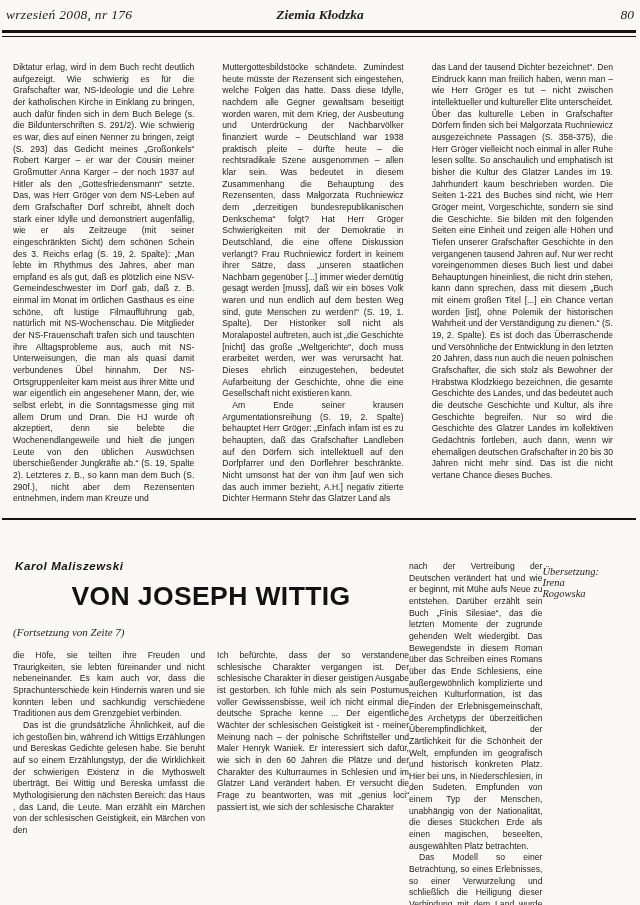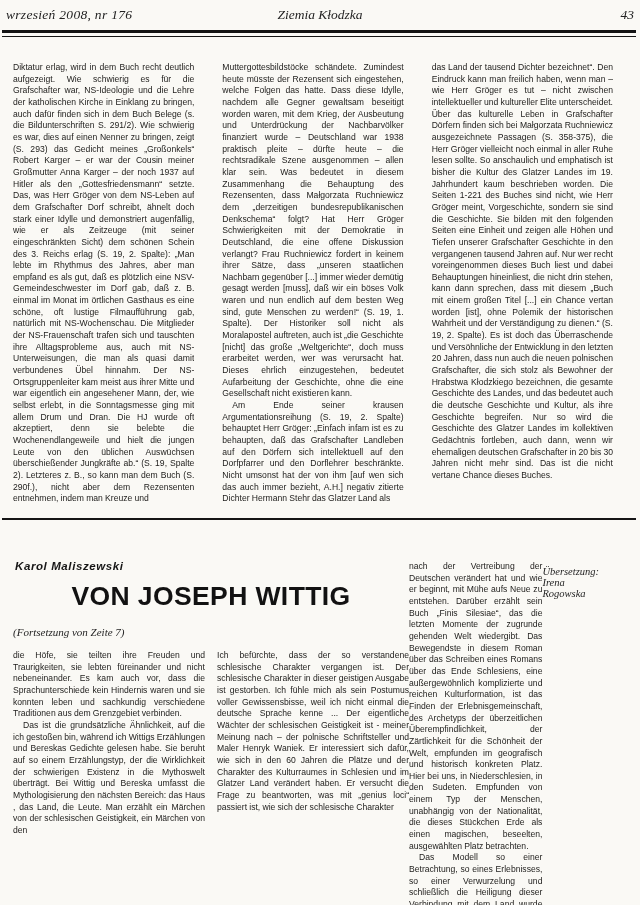--- a/index.html
+++ b/index.html
@@ -9,21 +9,21 @@
     font-family:"Liberation Sans", sans-serif;
   }
   
   .header {
     position:absolute; top:7px; left:6px; width:628px;
     display:flex; align-items:baseline;
     font-family:"Liberation Serif", serif; font-style:italic; font-size:13.5px;
     color:#222;
   }
   .header .issue { flex:1; letter-spacing:0.3px; }
-  .header .journal { flex:0 0 auto; font-weight:normal; white-space:nowrap; }
+  .header .journal { flex:0 0 auto; font-weight:bold; white-space:nowrap; }
   .header .pageno { flex:1; text-align:right; }
   .header-rule {
     position:absolute; top:30px; left:2px; width:634px; height:3px;
     border-top:3px solid #141414; border-bottom:1px solid #141414;
   }
   
   .top-cols {
     position:absolute; top:62px; left:13px; width:600px; height:450px;
     display:flex; gap:28px;
   }
@@ -64,21 +64,21 @@
   }
 </style>
 </head>
 <body>
 
 <div class="page">
 
   <div class="header">
     <span class="issue">wrzesień 2008,  nr 176</span>
     <span class="journal">Ziemia Kłodzka</span>
-    <span class="pageno">43</span>
+    <span class="pageno">80</span>
   </div>
   <div class="header-rule"></div>
 
   <div class="top-cols bodytext">
     <div class="col">
         <p lang="de">Diktatur erlag, wird in dem Buch recht deutlich aufgezeigt. Wie schwierig es für die Grafschafter war, NS-Ideologie und die Lehre der katholischen Kirche in Einklang zu bringen, auch dafür finden sich in dem Buch Belege (s. die Bildunterschriften S. 291/2). Wie schwierig es war, dies auf einen Nenner zu bringen, zeigt (S. 293) das Gedicht meines „Großonkels“ Robert Karger – er war der Cousin meiner Großmutter Anna Karger – der noch 1937 auf Hitler als den „Gottesfriedensmann“ setzte. Das, was Herr Gröger von dem NS-Leben auf dem Grafschafter Dorf schreibt, ähnelt doch stark einer Idylle und demonstriert augenfällig, wie er als Zeitzeuge (mit seiner eingeschränkten Sicht) dem schönen Schein des 3. Reichs erlag (S. 19, 2. Spalte): „Man lebte im Rhythmus des Jahres, aber man empfand es als gut, daß es plötzlich eine NSV-Gemeindeschwester im Dorf gab, daß z. B. einmal im Monat im örtlichen Gasthaus es eine schöne, oft lustige Filmaufführung gab, natürlich mit NS-Wochenschau. Die Mitglieder der NS-Frauenschaft trafen sich und tauschten ihre Alltagsprobleme aus, auch mit NS-Unterweisungen, die man als quasi damit verbundenes Übel hinnahm. Der NS-Ortsgruppenleiter kam meist aus ihrer Mitte und war eigentlich ein angesehener Mann, der, wie selbst erlebt, in die Sonntagsmesse ging mit allem Drum und Dran. Die HJ wurde oft akzeptiert, denn sie belebte die Wochenendlangeweile und hielt die jungen Leute von den üblichen Auswüchsen überschießender Jungkräfte ab.“ (S. 19, Spalte 2). Letzteres z. B., so kann man dem Buch (S. 290f.), nicht aber dem Rezensenten entnehmen, indem man Kreuze und</p>
       </div>
     <div class="col">
         <p lang="de">Muttergottesbildstöcke schändete. Zumindest heute müsste der Rezensent sich eingestehen, welche Folgen das hatte. Dass diese Idylle, nachdem alle Gegner gewaltsam beseitigt worden waren, mit dem Krieg, der Ausbeutung und Unterdrückung der Nachbarvölker finanziert wurde – Deutschland war 1938 praktisch pleite – dürfte heute – die rechtsradikale Szene ausgenommen – allen klar sein. Was bedeutet in diesem Zusammenhang die Behauptung des Rezensenten, dass Małgorzata Ruchniewicz dem „derzeitigen bundesrepublikanischen Denkschema“ folgt? Hat Herr Gröger Schwierigkeiten mit der Demokratie in Deutschland, die eine offene Diskussion verlangt? Frau Ruchniewicz fordert in keinem ihrer Sätze, dass „unseren staatlichen Nachbarn gegenüber [...] immer wieder demütig gesagt werden [muss], daß wir ein böses Volk waren und nun endlich auf dem besten Weg sind, gute Menschen zu werden!“ (S. 19, 1. Spalte). Der Historiker soll nicht als Moralapostel auftreten, auch ist „die Geschichte [nicht] das große „Weltgerichte“, doch muss erarbeitet werden, wer was verursacht hat. Dieses ehrlich einzugestehen, bedeutet Aufarbeitung der Geschichte, ohne die eine Gesellschaft nicht existieren kann.</p>
         <p lang="de">Am Ende seiner krausen Argumentationsreihung (S. 19, 2. Spalte) behauptet Herr Gröger: „Einfach infam ist es zu behaupten, daß das Grafschafter Landleben auf den Dörfern sich intellektuell auf den Dorfpfarrer und den Dorflehrer beschränkte. Nicht umsonst hat der von ihm [auf wen sich das auch immer bezieht, A.H.] negativ zitierte Dichter Hermann Stehr das Glatzer Land als</p>

